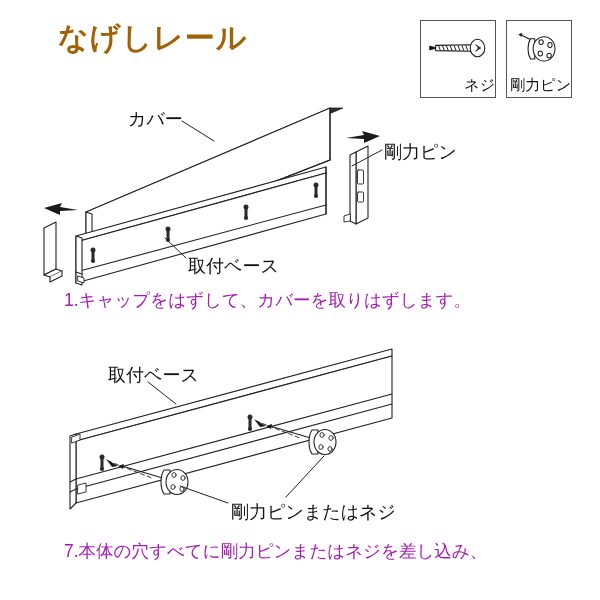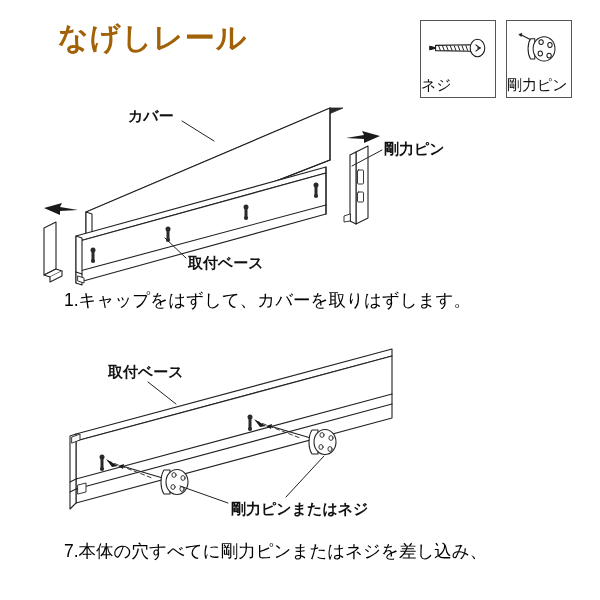--- a/index.html
+++ b/index.html
@@ -37,47 +37,46 @@
     background: #ffffff;
     box-sizing: border-box;
   }
   #legend-screw-box { left: 420px; top: 20px; width: 76px; height: 78px; }
   #legend-pin-box   { left: 506px; top: 20px; width: 66px; height: 78px; }
   .legend-caption {
     position: absolute;
     bottom: 2px;
     left: 0;
     width: 100%;
-    text-align: left;
+    text-align: right;
     font-size: 15px;
     color: #111111;
     white-space: nowrap;
   }
   .legend-art {
     position: absolute;
     left: 0; top: 4px;
     width: 100%; height: 46px;
   }
 
   
   .step-text {
     font-size: 17.5px;
-    color: #000000;
+    color: #a21caf;
     line-height: 25px;
     white-space: nowrap;
   }
   #step1-text { left: 64px; top: 288px; }
   #step2-text { left: 64px; top: 539px; }
 
   
   .dlabel {
-    font-size: 15px;
+    font-size: 18px;
     color: #111111;
     white-space: nowrap;
-    font-weight: bold;
   }
   #label-cover      { left: 128px; top: 107px; }
   #label-cap        { left: 384px; top: 140px; }
   #label-base1      { left: 188px; top: 254px; }
   #label-base2      { left: 108px; top: 363px; }
   #label-pin-or-screw { left: 231px; top: 500px; }
 
   
   #art1, #art2 { left: 0; top: 0; width: 600px; height: 600px; pointer-events: none; }
 </style>

